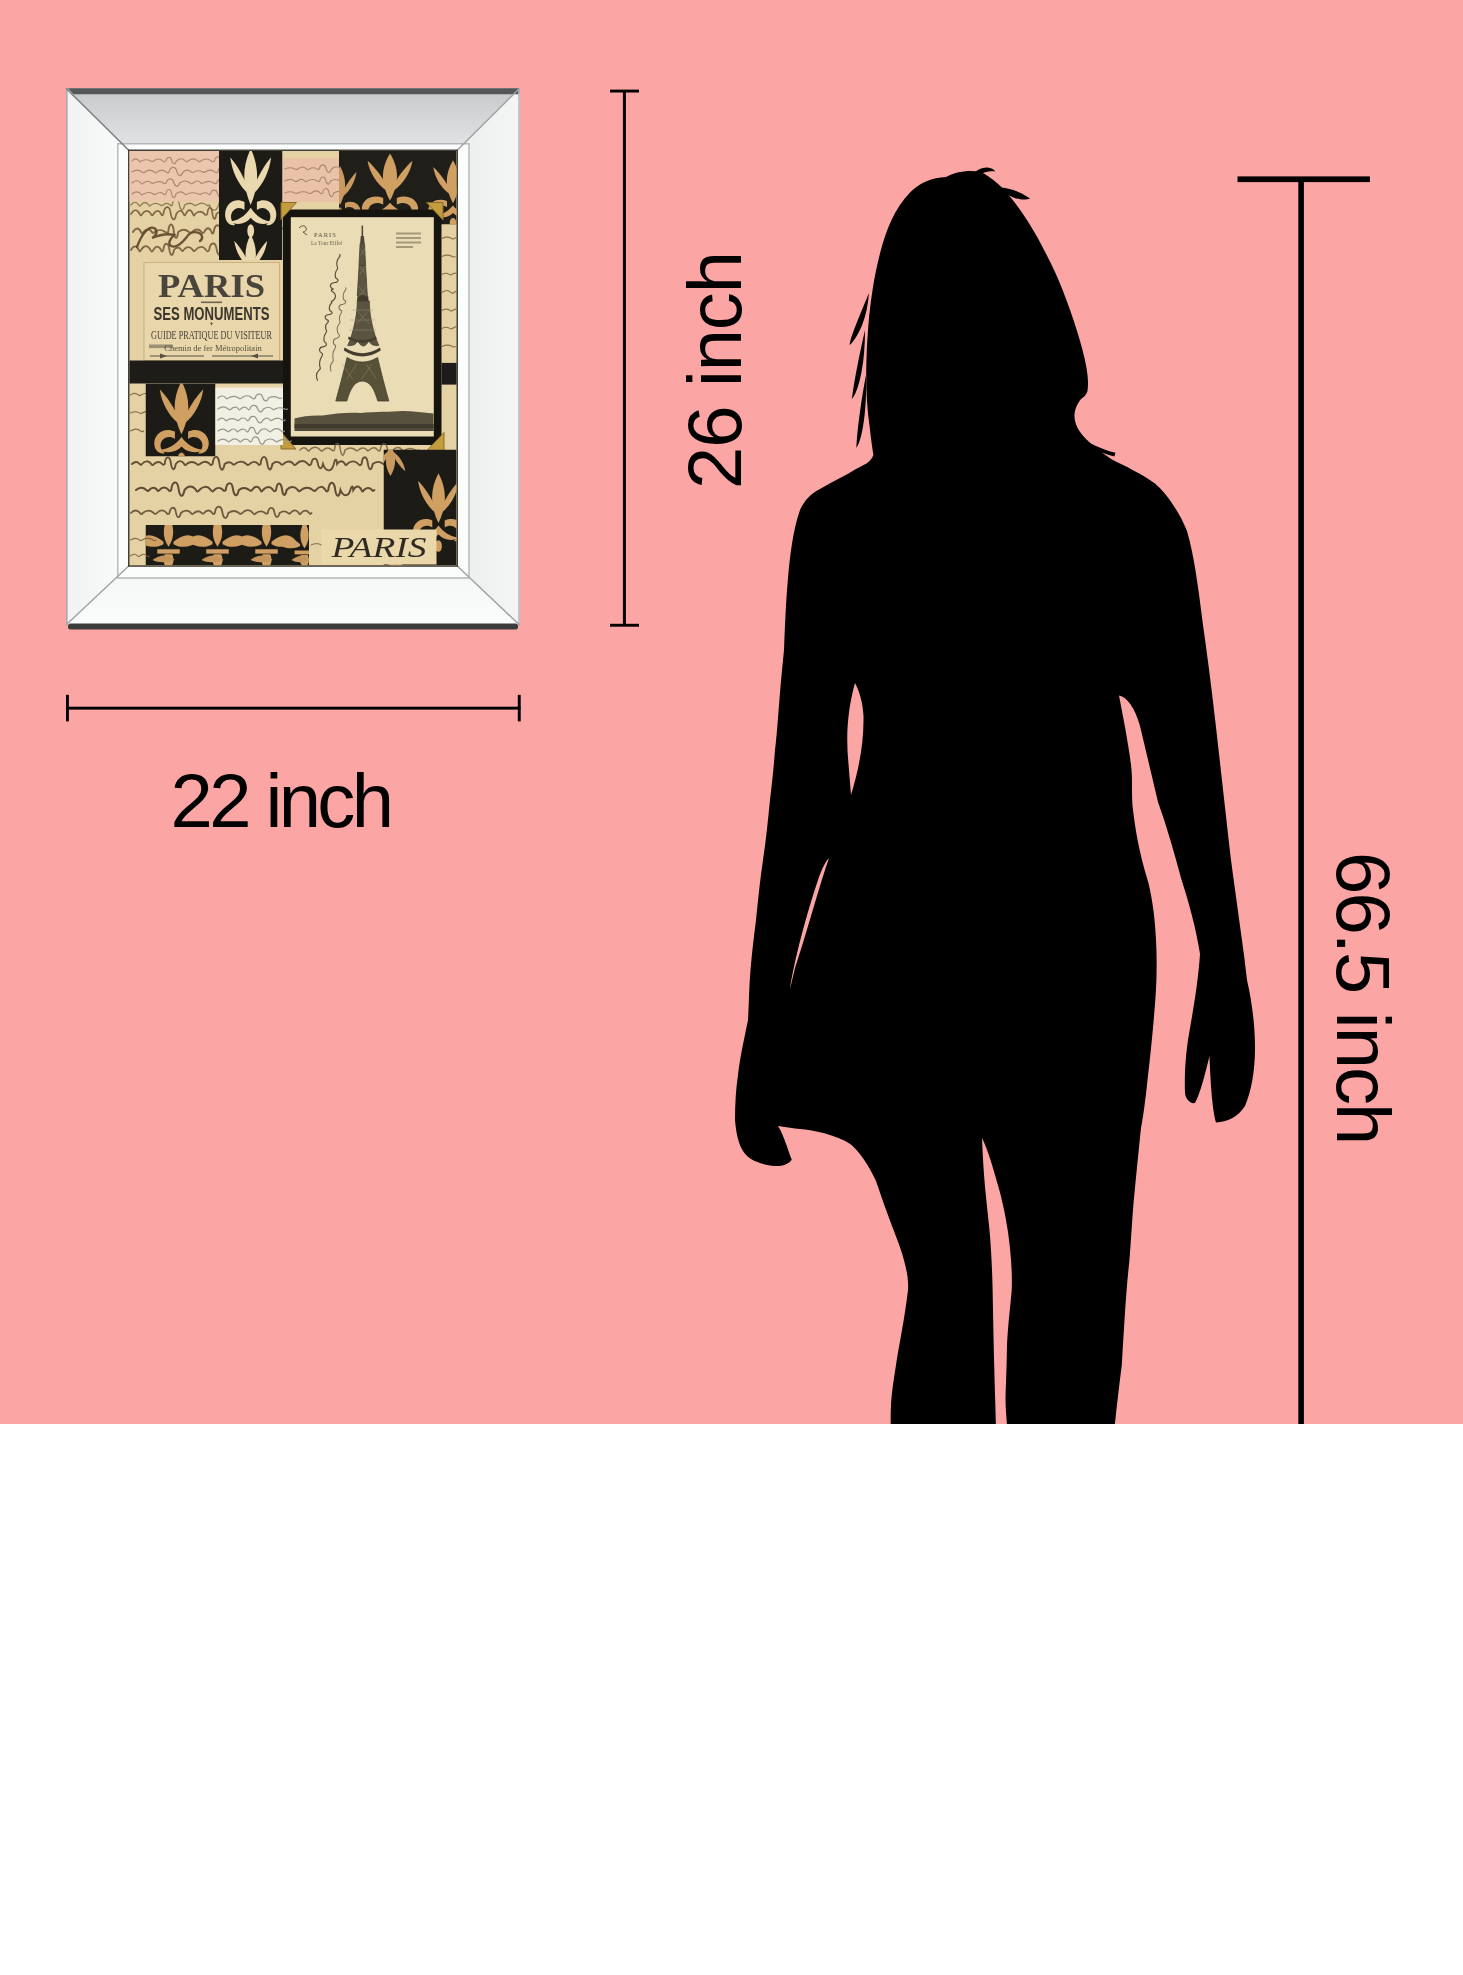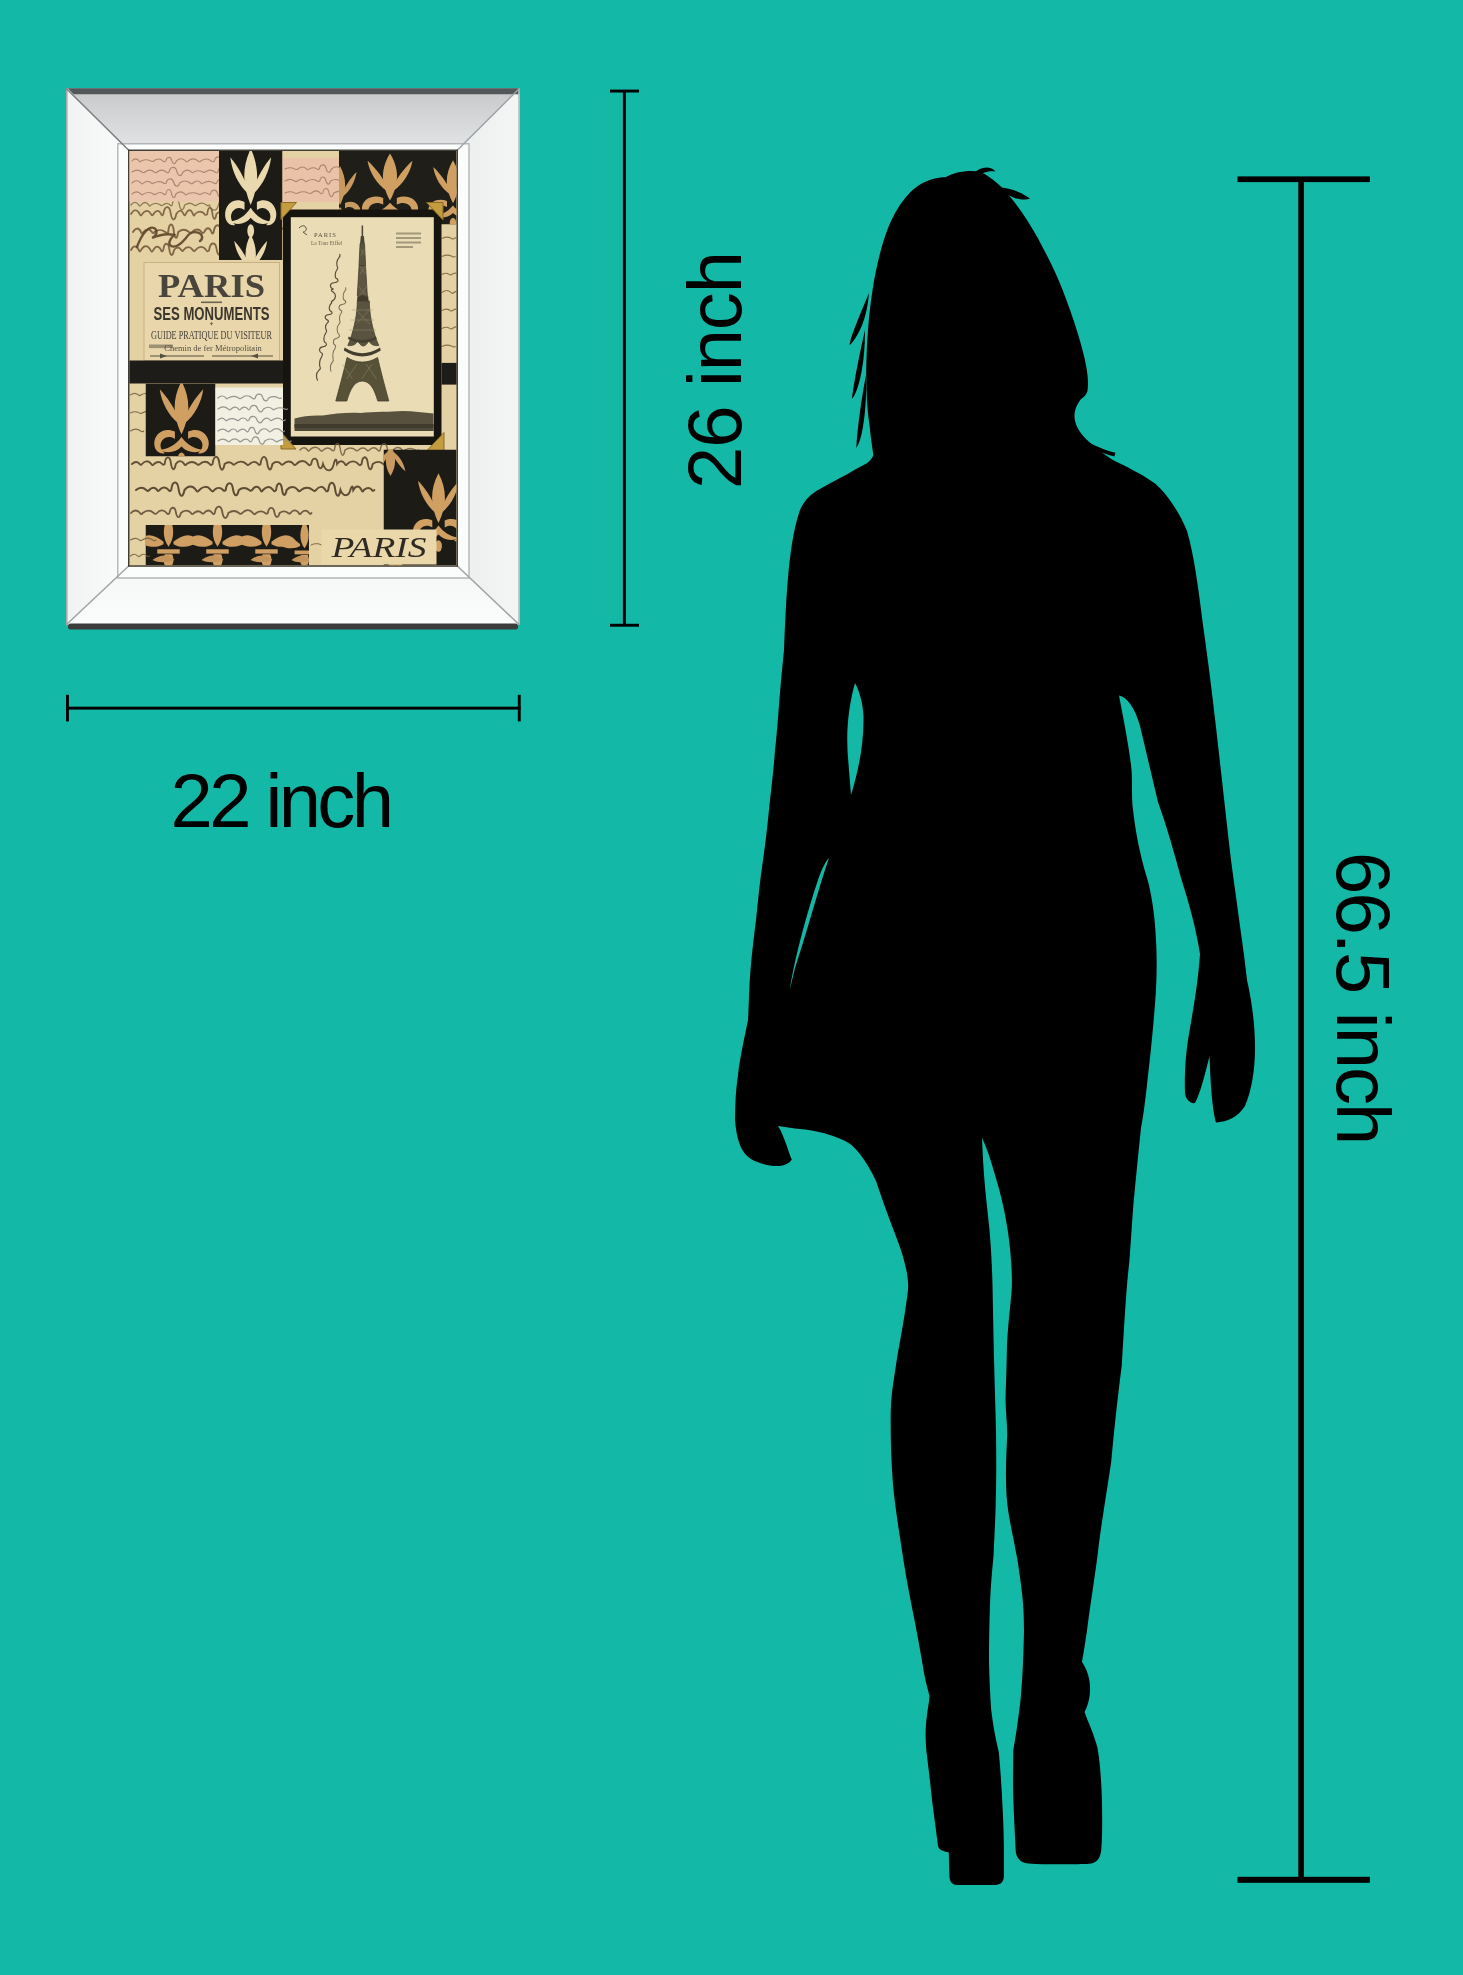--- a/index.html
+++ b/index.html
@@ -1,16 +1,16 @@
 <!DOCTYPE html>
 <html><head>
 <meta charset="utf-8">
 <style>
   html,body{margin:0;padding:0;background:#ffffff;}
-  #page{position:relative;width:1463px;height:1975px;background:#14b8a6;overflow:hidden;
+  #page{position:relative;width:1463px;height:1424px;background:#fca5a5;overflow:hidden;
         font-family:"Liberation Sans", sans-serif;}
   svg{display:block;}
 </style>
 </head>
 <body>
 <div id="page">
 <svg id="main" width="1463" height="1975" viewBox="0 0 1463 1975">
   <defs>
     <linearGradient id="topbar" x1="0" y1="0" x2="0" y2="1">
       <stop offset="0" stop-color="#c6c8ca"></stop>

